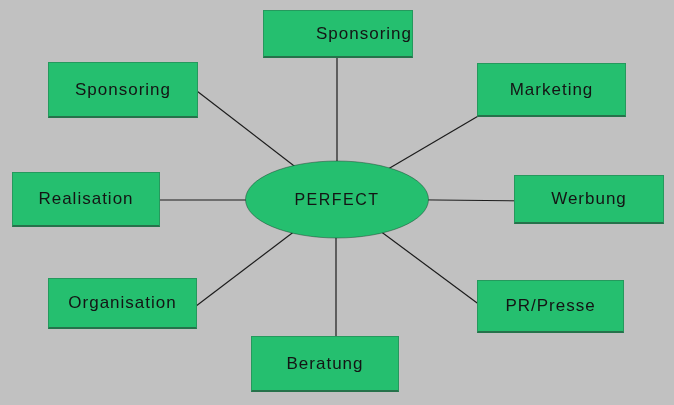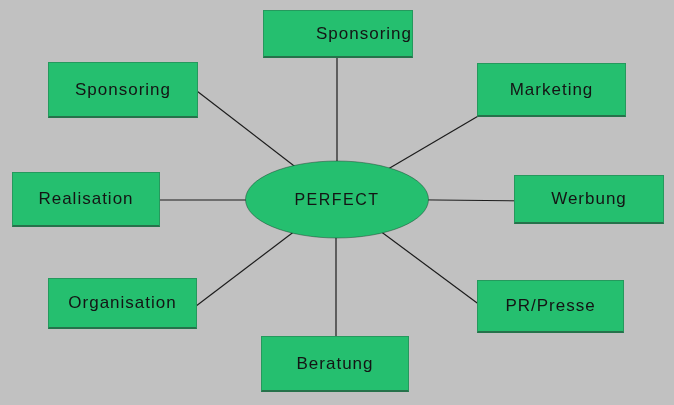--- a/index.html
+++ b/index.html
@@ -46,21 +46,21 @@
     color: var(--text);
     font-size: 17px;
     letter-spacing: 1px;
     white-space: nowrap;
   }
 
   .n-sponsoring   { left: 263px; top: 10px;  width: 150px; height: 48px; justify-content: flex-end; }
   .n-marketing    { left: 477px; top: 63px;  width: 149px; height: 54px; }
   .n-werbung      { left: 514px; top: 175px; width: 150px; height: 49px; }
   .n-pr-presse    { left: 477px; top: 280px; width: 147px; height: 53px; text-align: center; }
-  .n-beratung     { left: 261px; top: 336px; width: 148px; height: 56px; text-align: right; }
+  .n-beratung     { left: 251px; top: 336px; width: 148px; height: 56px; text-align: right; }
   .n-organisation { left: 48px;  top: 278px; width: 149px; height: 51px; }
   .n-realisation  { left: 12px;  top: 172px; width: 148px; height: 55px; }
   .n-controlling  { left: 48px;  top: 62px;  width: 150px; height: 56px; }
 
   .center-label {
     position: absolute;
     left: 245px; top: 161px;
     width: 184px; height: 77px;
     display: flex;
     flex-direction: column;

